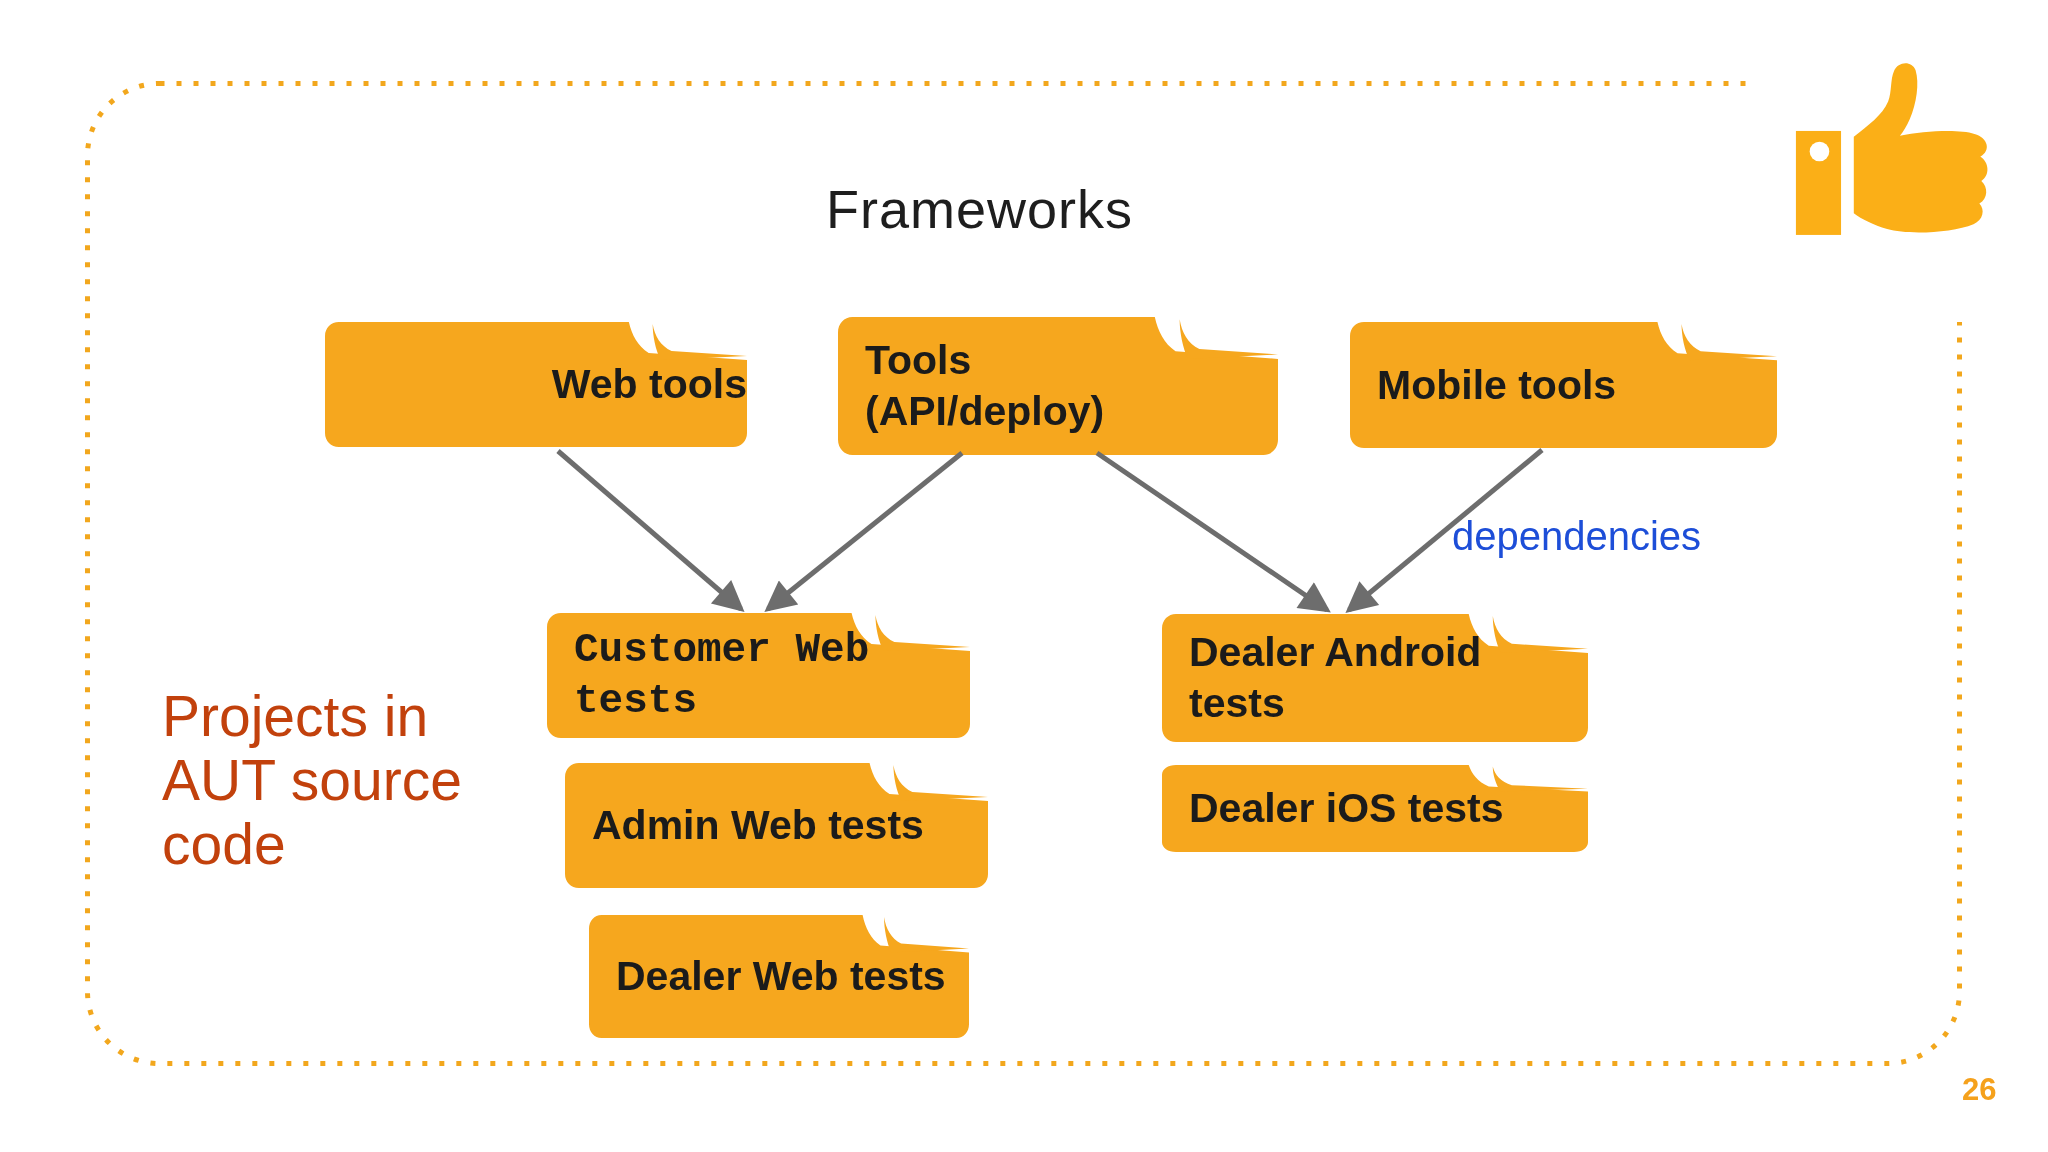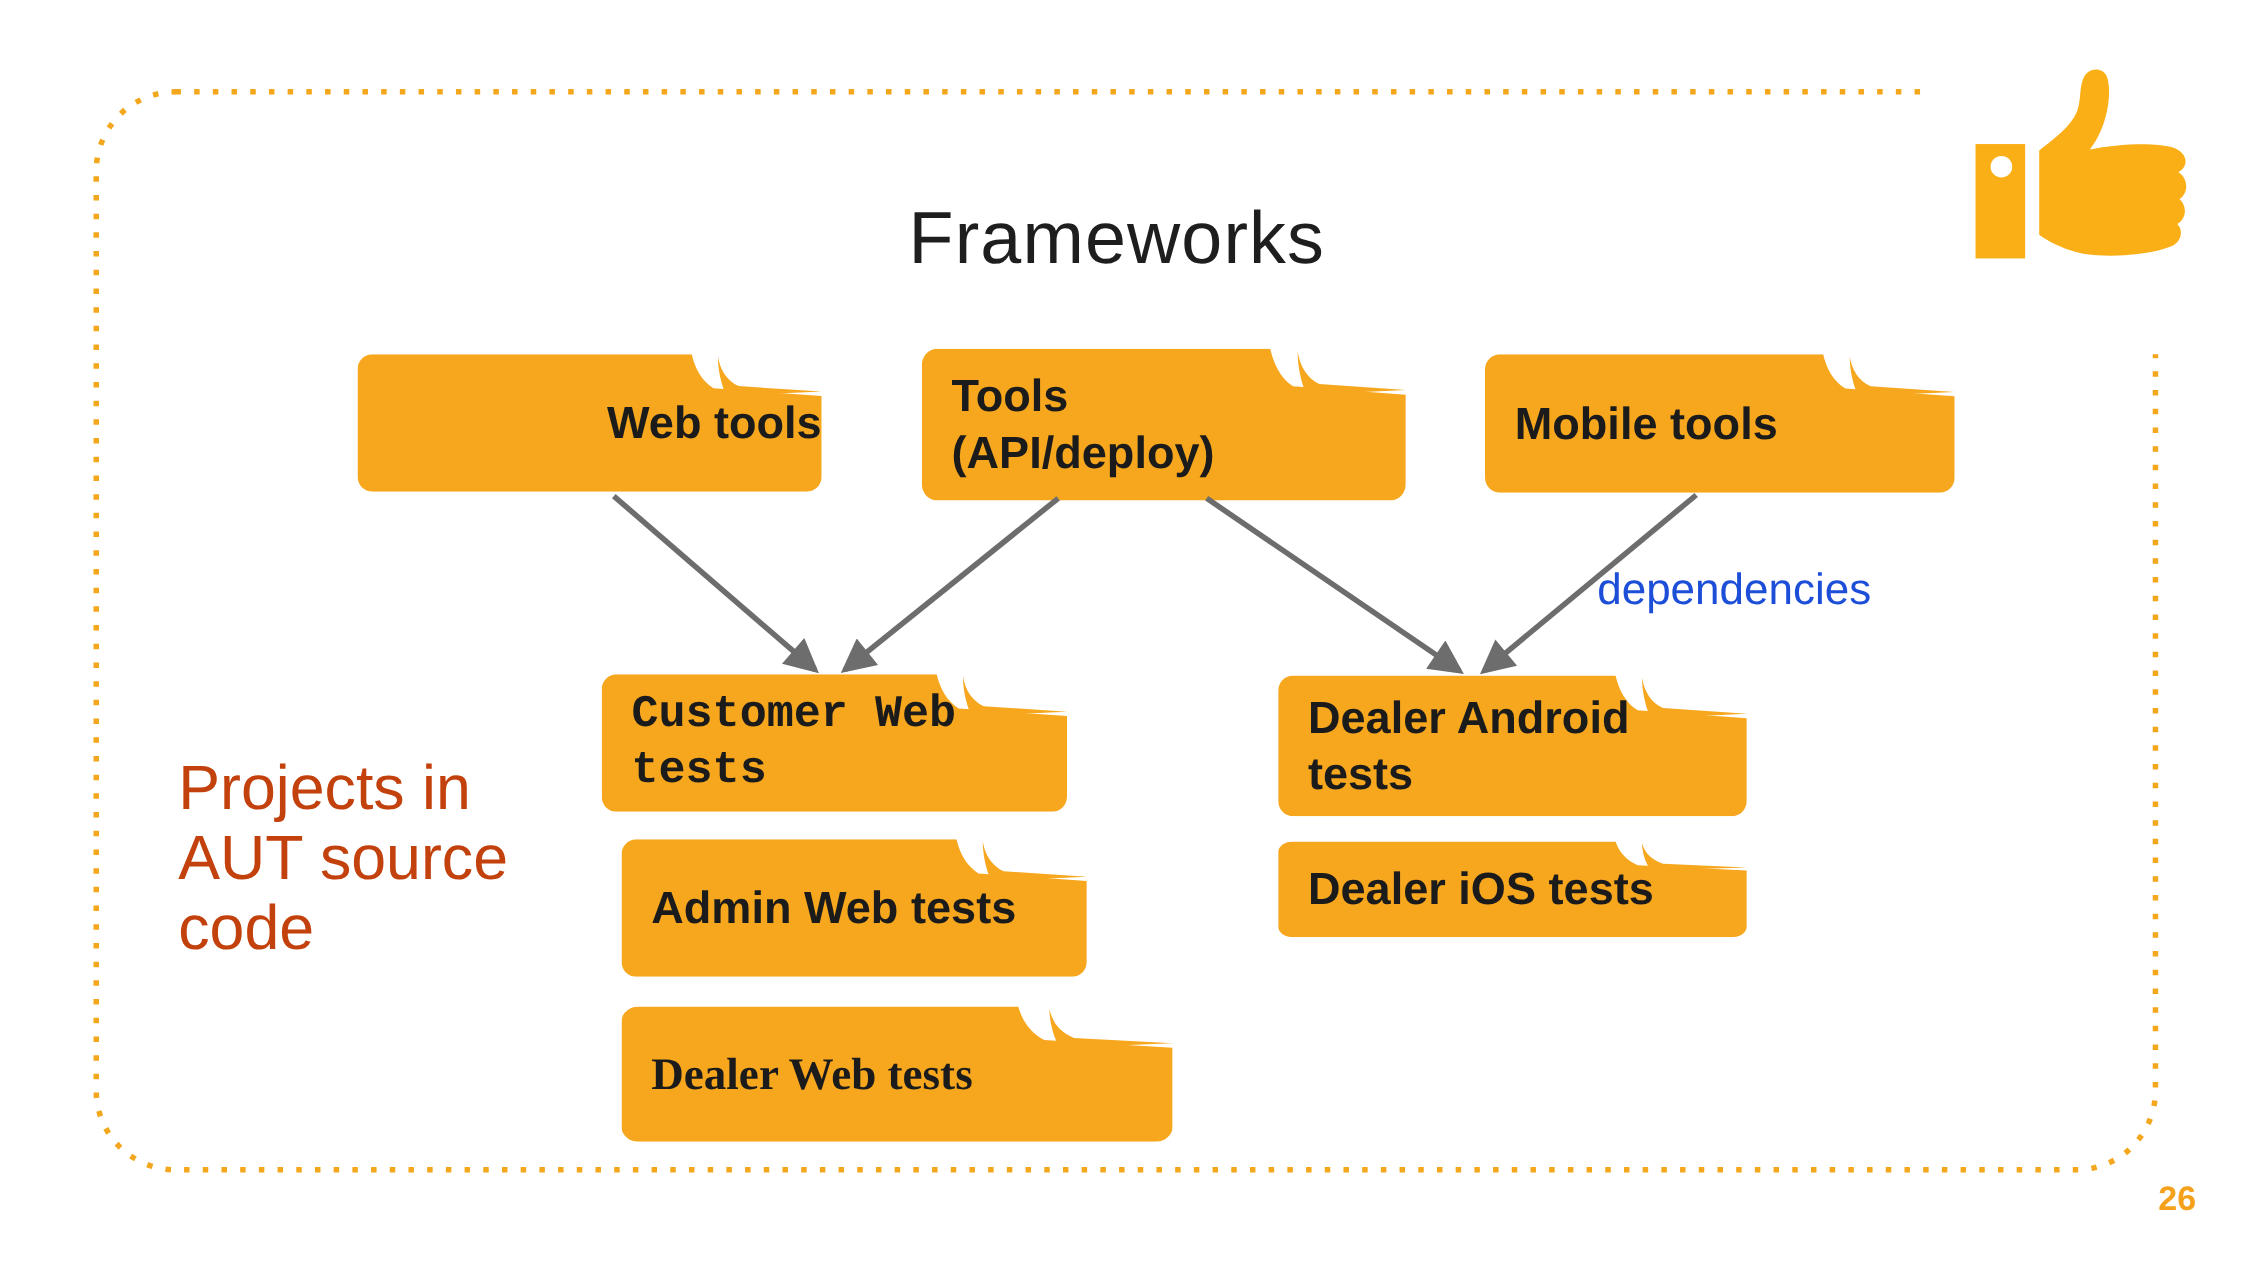--- a/index.html
+++ b/index.html
@@ -7,21 +7,21 @@
     position:relative;width:2048px;height:1152px;background:#ffffff;overflow:hidden;
     font-family:"Liberation Sans",sans-serif;color:#1f1f1f;
   }
   
   #border-svg{position:absolute;left:0;top:0;width:2048px;height:1152px;z-index:1;}
   
   .thumb-bg{position:absolute;left:1752px;top:26px;width:296px;height:296px;background:#ffffff;z-index:2;}
   .thumb-icon{position:absolute;left:1792px;top:58px;width:206px;height:192px;z-index:3;}
   
   .title{
-    position:absolute;left:826px;top:178px;font-size:67px;font-weight:300;
+    position:absolute;left:826px;top:178px;font-size:54px;font-weight:300;
     letter-spacing:1px;color:#1e1e1e;z-index:6;white-space:pre;text-align:right;
   }
   .side-label{
     position:absolute;left:162px;top:684px;font-size:57px;font-weight:300;
     line-height:64px;color:#c2410c;z-index:6;white-space:pre;
   }
   .dependencies-label{
     position:absolute;left:1452px;top:514px;font-size:40px;font-weight:300;
     color:#1d4ed8;z-index:6;white-space:pre;
   }
@@ -107,21 +107,21 @@
         <div class="note-label">Customer Web
 tests</div>
       </div>
       <div class="note-box" style="left: 565px; top: 763px; width: 423px; height: 125px;">
         <svg class="note-shape" viewBox="0 0 425 125" preserveAspectRatio="none">
           <path fill="#F6A71E" d="M14 0 L306 0 C309 13 315 24 326 31 L425 38 L425 111 C425 119 419 125 411 125 L14 125 C6 125 0 119 0 111 L0 14 C0 6 6 0 14 0 Z"></path>
           <path fill="#F6A71E" d="M330 2 C332 14 338 24 349 29 L425 34 L338 38 C333 28 330 14 330 2 Z"></path>
         </svg>
         <div class="note-label">Admin Web tests</div>
       </div>
-      <div class="note-box" style="left: 565px; top: 915px; width: 501px; height: 123px; font-family: Liberation Serif, serif;">
+      <div class="note-box" style="left: 589px; top: 915px; width: 380px; height: 123px;">
         <svg class="note-shape" viewBox="0 0 425 125" preserveAspectRatio="none">
           <path fill="#F6A71E" d="M14 0 L306 0 C309 13 315 24 326 31 L425 38 L425 111 C425 119 419 125 411 125 L14 125 C6 125 0 119 0 111 L0 14 C0 6 6 0 14 0 Z"></path>
           <path fill="#F6A71E" d="M330 2 C332 14 338 24 349 29 L425 34 L338 38 C333 28 330 14 330 2 Z"></path>
         </svg>
         <div class="note-label">Dealer Web tests</div>
       </div>
       <div class="note-box" style="left: 1162px; top: 614px; width: 426px; height: 128px;">
         <svg class="note-shape" viewBox="0 0 425 125" preserveAspectRatio="none">
           <path fill="#F6A71E" d="M14 0 L306 0 C309 13 315 24 326 31 L425 38 L425 111 C425 119 419 125 411 125 L14 125 C6 125 0 119 0 111 L0 14 C0 6 6 0 14 0 Z"></path>
           <path fill="#F6A71E" d="M330 2 C332 14 338 24 349 29 L425 34 L338 38 C333 28 330 14 330 2 Z"></path>

